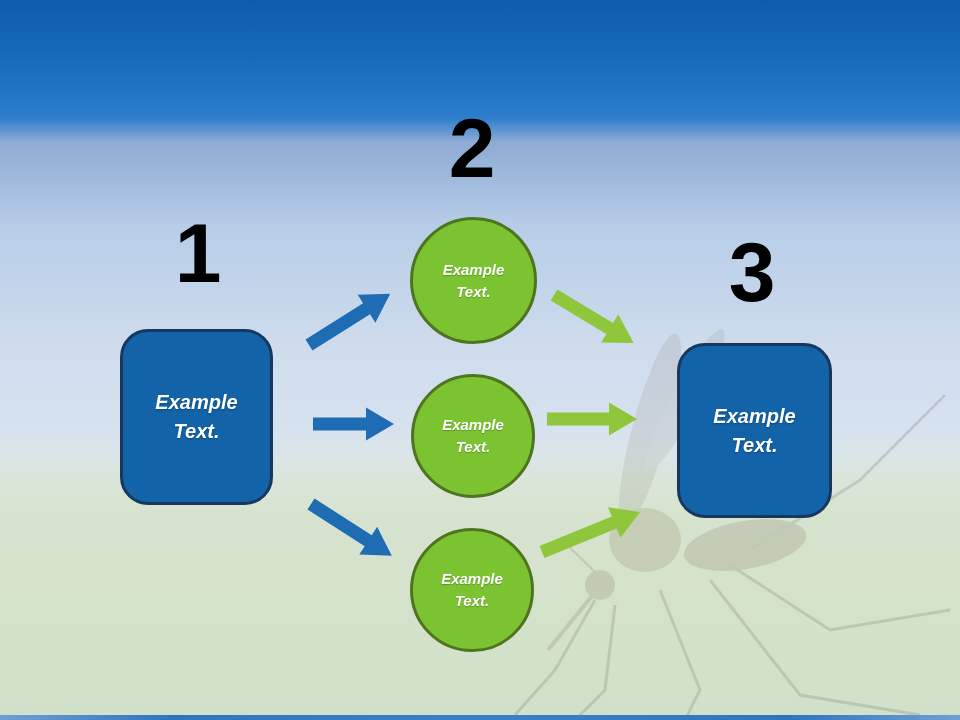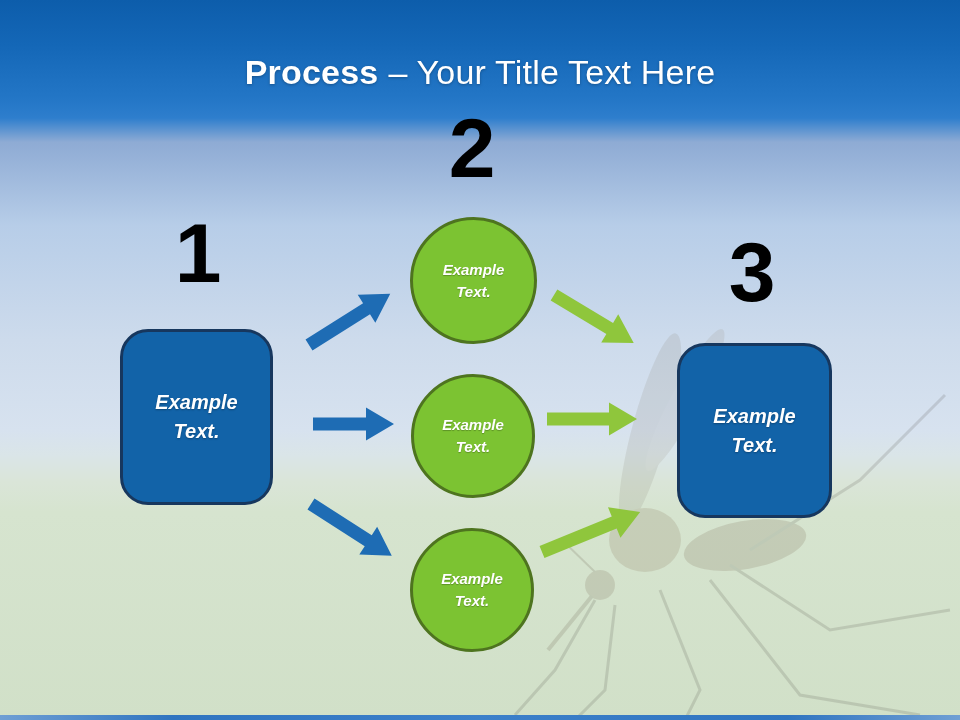--- a/index.html
+++ b/index.html
@@ -87,23 +87,20 @@
         <path d="M95,300 L55,370 L15,415"></path>
         <path d="M115,305 L105,390 L75,420"></path>
         <path d="M160,290 L200,390 L185,420"></path>
         <path d="M230,265 L330,330 L450,310"></path>
         <path d="M250,250 L360,180 L445,95"></path>
         <path d="M210,280 L300,395 L420,415"></path>
       </g>
     </g>
   </svg>
 
-  <div class="title">
-    <span class="t-bold">Process</span><span class="t-rest">– Your Title Text Here</span>
-  </div>
 
   <div class="num num1">1</div>
   <div class="num num2">2</div>
   <div class="num num3">3</div>
 
   <div class="pbox box-left">
     <span>Example</span>
     <span>Text.</span>
   </div>
 

